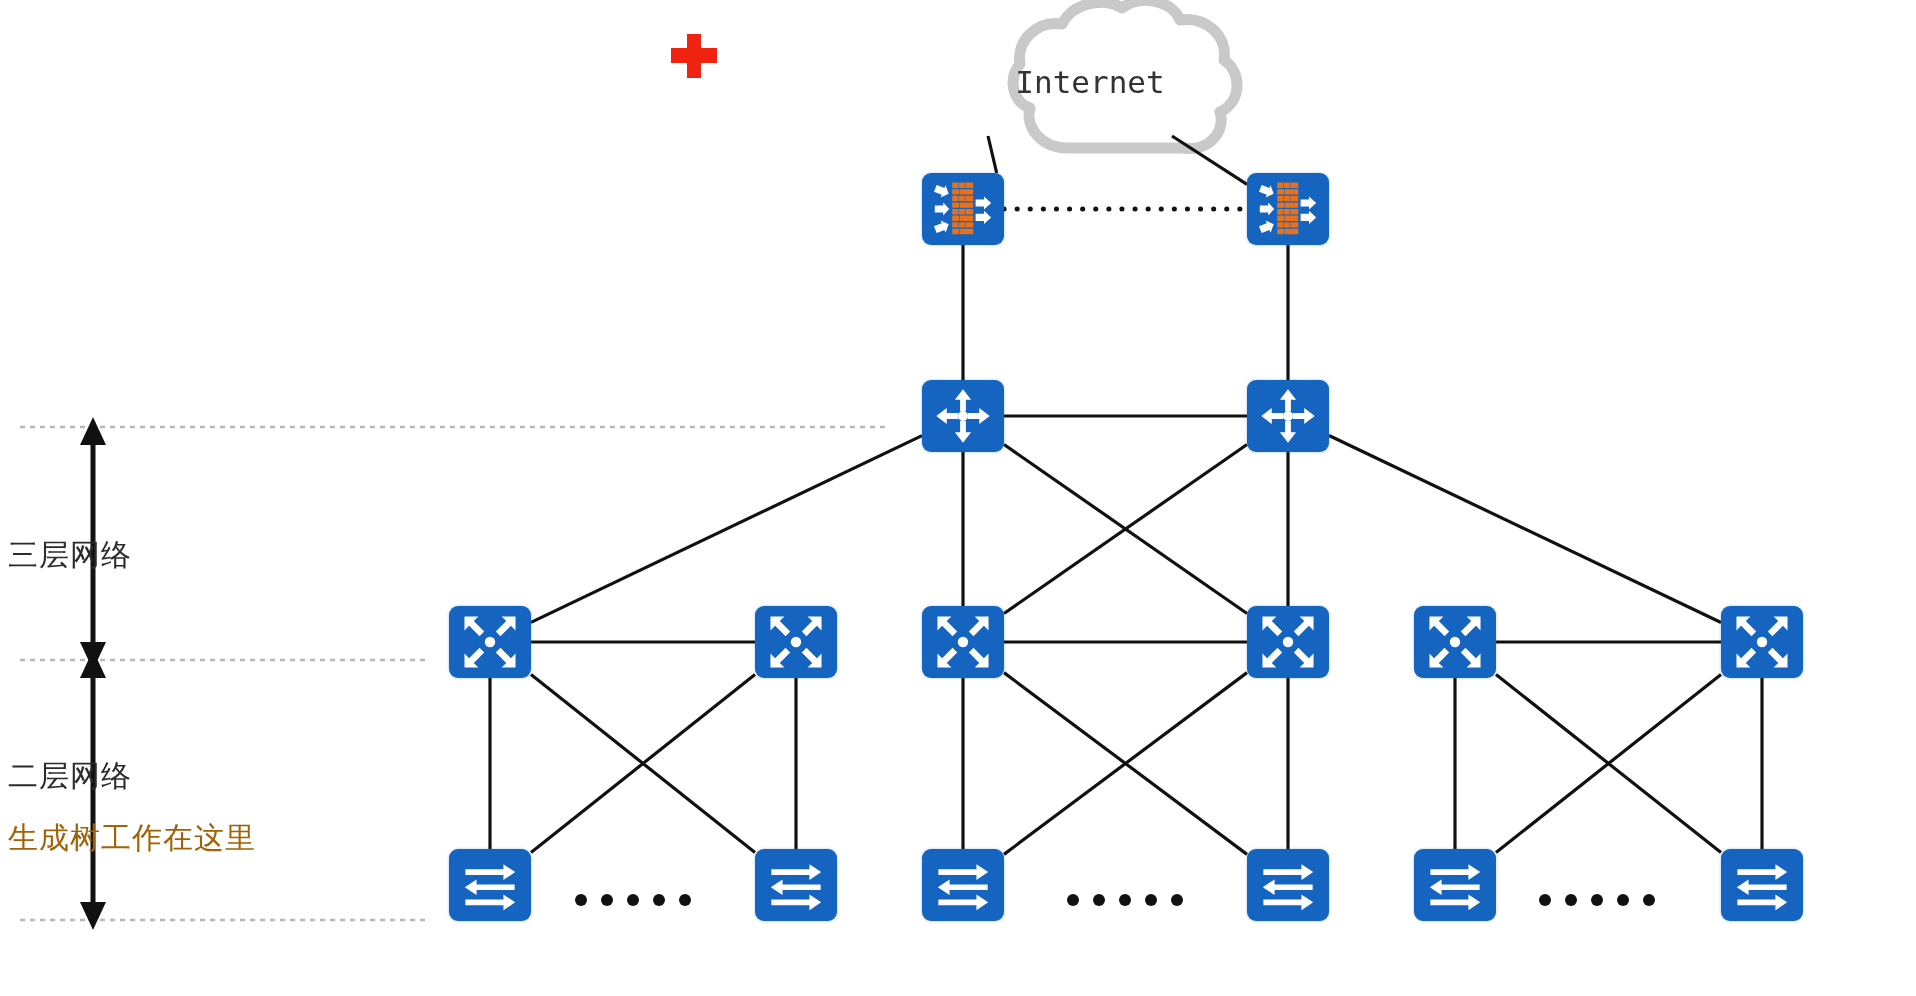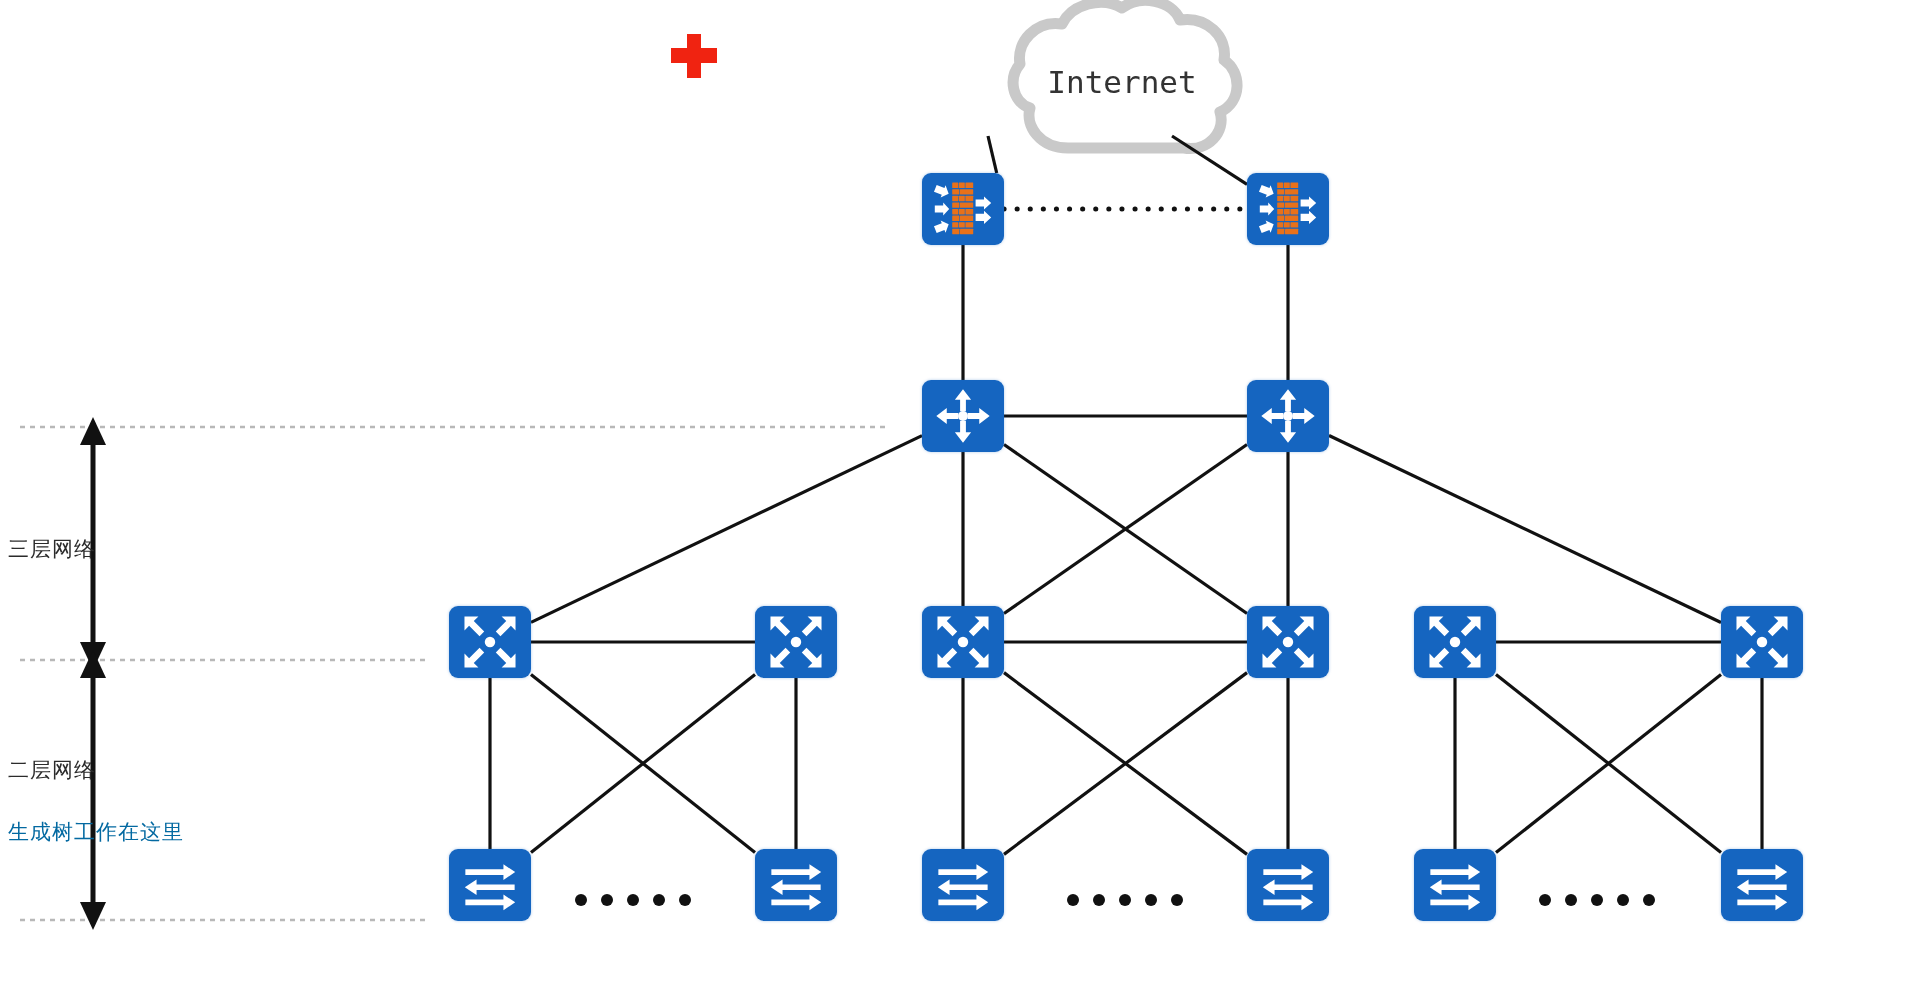--- a/index.html
+++ b/index.html
@@ -8,24 +8,24 @@
     font-family:"Liberation Sans","DejaVu Sans",sans-serif;
     width:1916px;height:996px;overflow:hidden;position:relative;
   }
   #stage{position:relative;width:1916px;height:996px;background:#fff;}
   #wires{position:absolute;left:0;top:0;width:1916px;height:996px;}
 
   .node{position:absolute;border-radius:9px;box-sizing:border-box;}
   .dev{background:#1565c0;box-shadow:0 0 3px rgba(21,101,192,.35);}
 
   .label-cn{
-    position:absolute;color:#2b2b2b;font-size:21px;letter-spacing:1px;
+    position:absolute;color:#2b2b2b;font-size:30px;letter-spacing:1px;
     font-family:"DejaVu Sans","Liberation Sans",sans-serif;white-space:nowrap;
   }
-  .label-cn.accent{color:#0369a1;}
+  .label-cn.accent{color:#a16207;}
 
   .cloud-text{
     position:absolute;font-family:"DejaVu Sans Mono","Liberation Mono",monospace;
     font-size:31px;color:#333;white-space:nowrap;
   }
 
   .ellipsis{
     position:absolute;white-space:nowrap;color:#111;
     font-family:"DejaVu Sans",sans-serif;font-size:40px;letter-spacing:3px;
     line-height:1;
@@ -92,21 +92,21 @@
         <line x1="1004" y1="672.6553846153846" x2="1247" y2="854.3446153846154" stroke="#111111" stroke-width="3.2" stroke-linecap="butt"></line>
         <line x1="1247" y1="672.6553846153846" x2="1004" y2="854.3446153846154" stroke="#111111" stroke-width="3.2" stroke-linecap="butt"></line>
         <line x1="1288" y1="678" x2="1288" y2="849" stroke="#111111" stroke-width="3.2" stroke-linecap="butt"></line>
         <line x1="1455" y1="678" x2="1455" y2="849" stroke="#111111" stroke-width="3.2" stroke-linecap="butt"></line>
         <line x1="1496" y1="674.4527687296417" x2="1721" y2="852.5472312703583" stroke="#111111" stroke-width="3.2" stroke-linecap="butt"></line>
         <line x1="1721" y1="674.4527687296417" x2="1496" y2="852.5472312703583" stroke="#111111" stroke-width="3.2" stroke-linecap="butt"></line>
         <line x1="1762" y1="678" x2="1762" y2="849" stroke="#111111" stroke-width="3.2" stroke-linecap="butt"></line>
       </g>
   </svg>
 
-  <div class="cloud-text" style="left:1090px;top:64px;transform:translateX(-50%);margin-left:32px;">Internet</div>
+  <div class="cloud-text" style="left:1090px;top:64px;transform:translateX(-50%);">Internet</div>
 
   <svg class="redcross" style="left:669px;top:32px;" width="50" height="48" viewBox="0 0 50 48">
     <path d="M18,2 H32 V16 H48 V31 H32 V46 H18 V31 H2 V16 H18 Z" fill="#f02311"></path>
   </svg>
 
   <div class="label-cn" style="left:8px;top:535px;">三层网络</div>
   <div class="label-cn" style="left:8px;top:756px;text-align:center;">二层网络</div>
   <div class="label-cn accent" style="left:8px;top:818px;">生成树工作在这里</div>
 
   <div id="devices">

